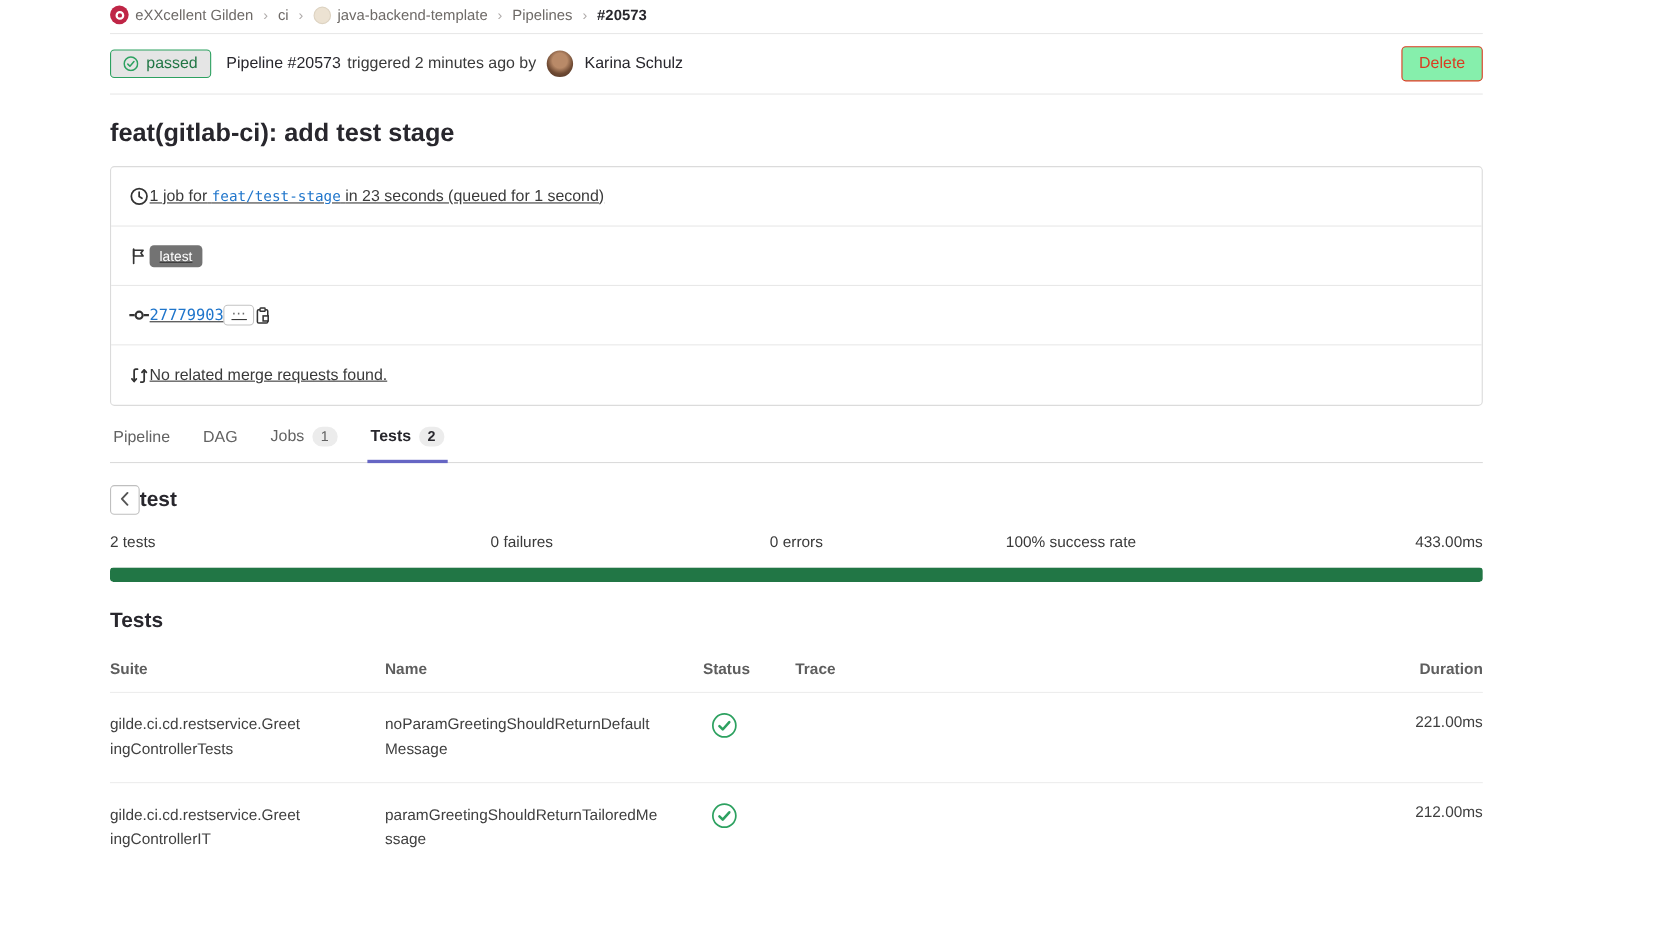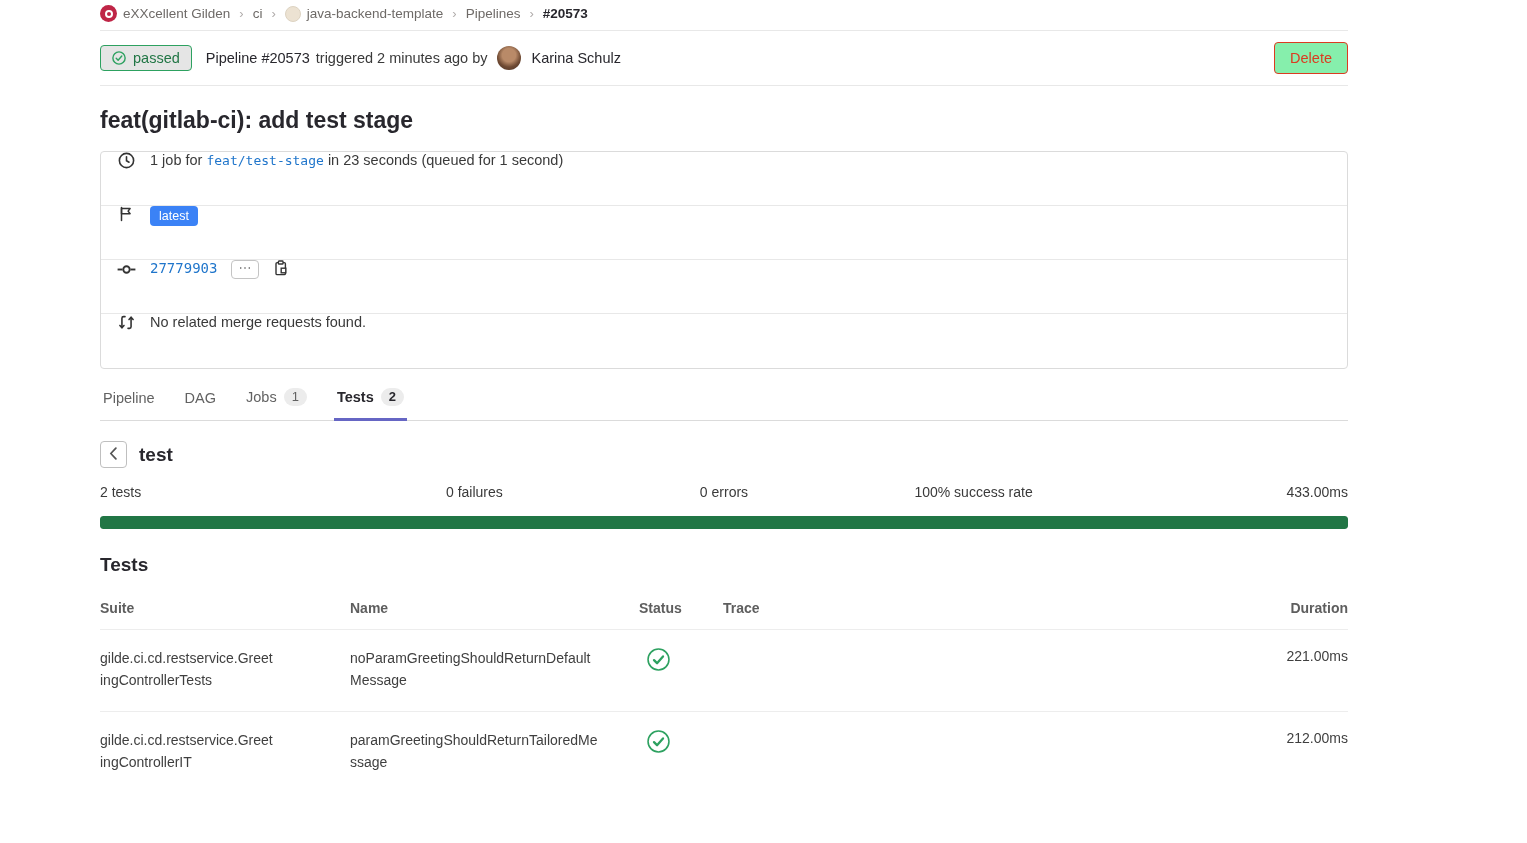--- a/index.html
+++ b/index.html
@@ -50,32 +50,32 @@
     color: #db3b21; background: #86efac; font-size: 14.5px;
     font-family: "Liberation Sans", sans-serif; cursor: pointer;
   }
 
   
   .commit-title { font-size: 23px; font-weight: 700; color: #28272d; margin: 21px 0 17px; }
 
   
   .info-card { border: 1px solid #dbdbdb; border-radius: 4px; }
   .info-row {
-    display: flex; align-items: flex-start; gap: 14px;
+    display: flex; align-items: center; 
     min-height: 54px; padding: 0 15px;
-    border-bottom: 1px solid #e8e8e8; font-size: 14.5px; color: #3a3a3a;
+    border-bottom: 1px solid #e8e8e8; font-size: 14.5px; color: #3a3a3a; text-decoration: underline;
   }
   .info-row:last-child { border-bottom: none; }
   .icon-cell { width: 20px; display: inline-flex; justify-content: center; }
   .mono-link {
     font-family: "DejaVu Sans Mono", monospace; font-size: 13px;
     color: #1f75cb; text-decoration: none; cursor: pointer;
   }
   .badge-latest {
-    background: #3b82f6; color: #fff; font-size: 12.5px;
+    background: #737373; color: #fff; font-size: 12.5px;
     padding: 3px 9px; border-radius: 4px; cursor: default;
   }
   .btn-ellipsis {
     border: 1px solid #c4c4c4; border-radius: 4px; background: #fff;
     color: #6b6b6b; font-size: 13px; line-height: 10px; padding: 2px 6px 5px;
     cursor: pointer; letter-spacing: 1px;
   }
   .icon-btn { background: none; border: none; cursor: pointer; display: inline-flex; padding: 0; }
 
   
@@ -89,21 +89,21 @@
     cursor: pointer; border-bottom: 3px solid transparent; margin-bottom: -1px;
   }
   .tab.active { color: #28272d; font-weight: 700; border-bottom-color: #6666c4; }
   .tab-count {
     background: #ececec; border-radius: 10px; padding: 1px 8px 2px;
     font-size: 13px; color: #626262; font-weight: 400;
   }
   .tab.active .tab-count { color: #28272d; font-weight: 700; }
 
   
-  .suite-header { display: flex; align-items: center; gap: 12px; margin-top: 20px; }
+  .suite-header { display: flex; align-items: center; margin-top: 20px; }
   .btn-back {
     width: 27px; height: 27px; border: 1px solid #bfbfbf; border-radius: 4px;
     background: #fff; color: #555; display: inline-flex; align-items: center;
     justify-content: center; cursor: pointer; padding-bottom: 2px;
   }
   .suite-title { font-size: 19px; font-weight: 700; color: #28272d; }
   .suite-stats { display: flex; margin-top: 16px; font-size: 14px; color: #3a3a3a; }
   .suite-stats span { flex: 1; text-align: center; }
   .suite-stats span:first-child { text-align: left; }
   .suite-stats span:last-child { text-align: right; }

